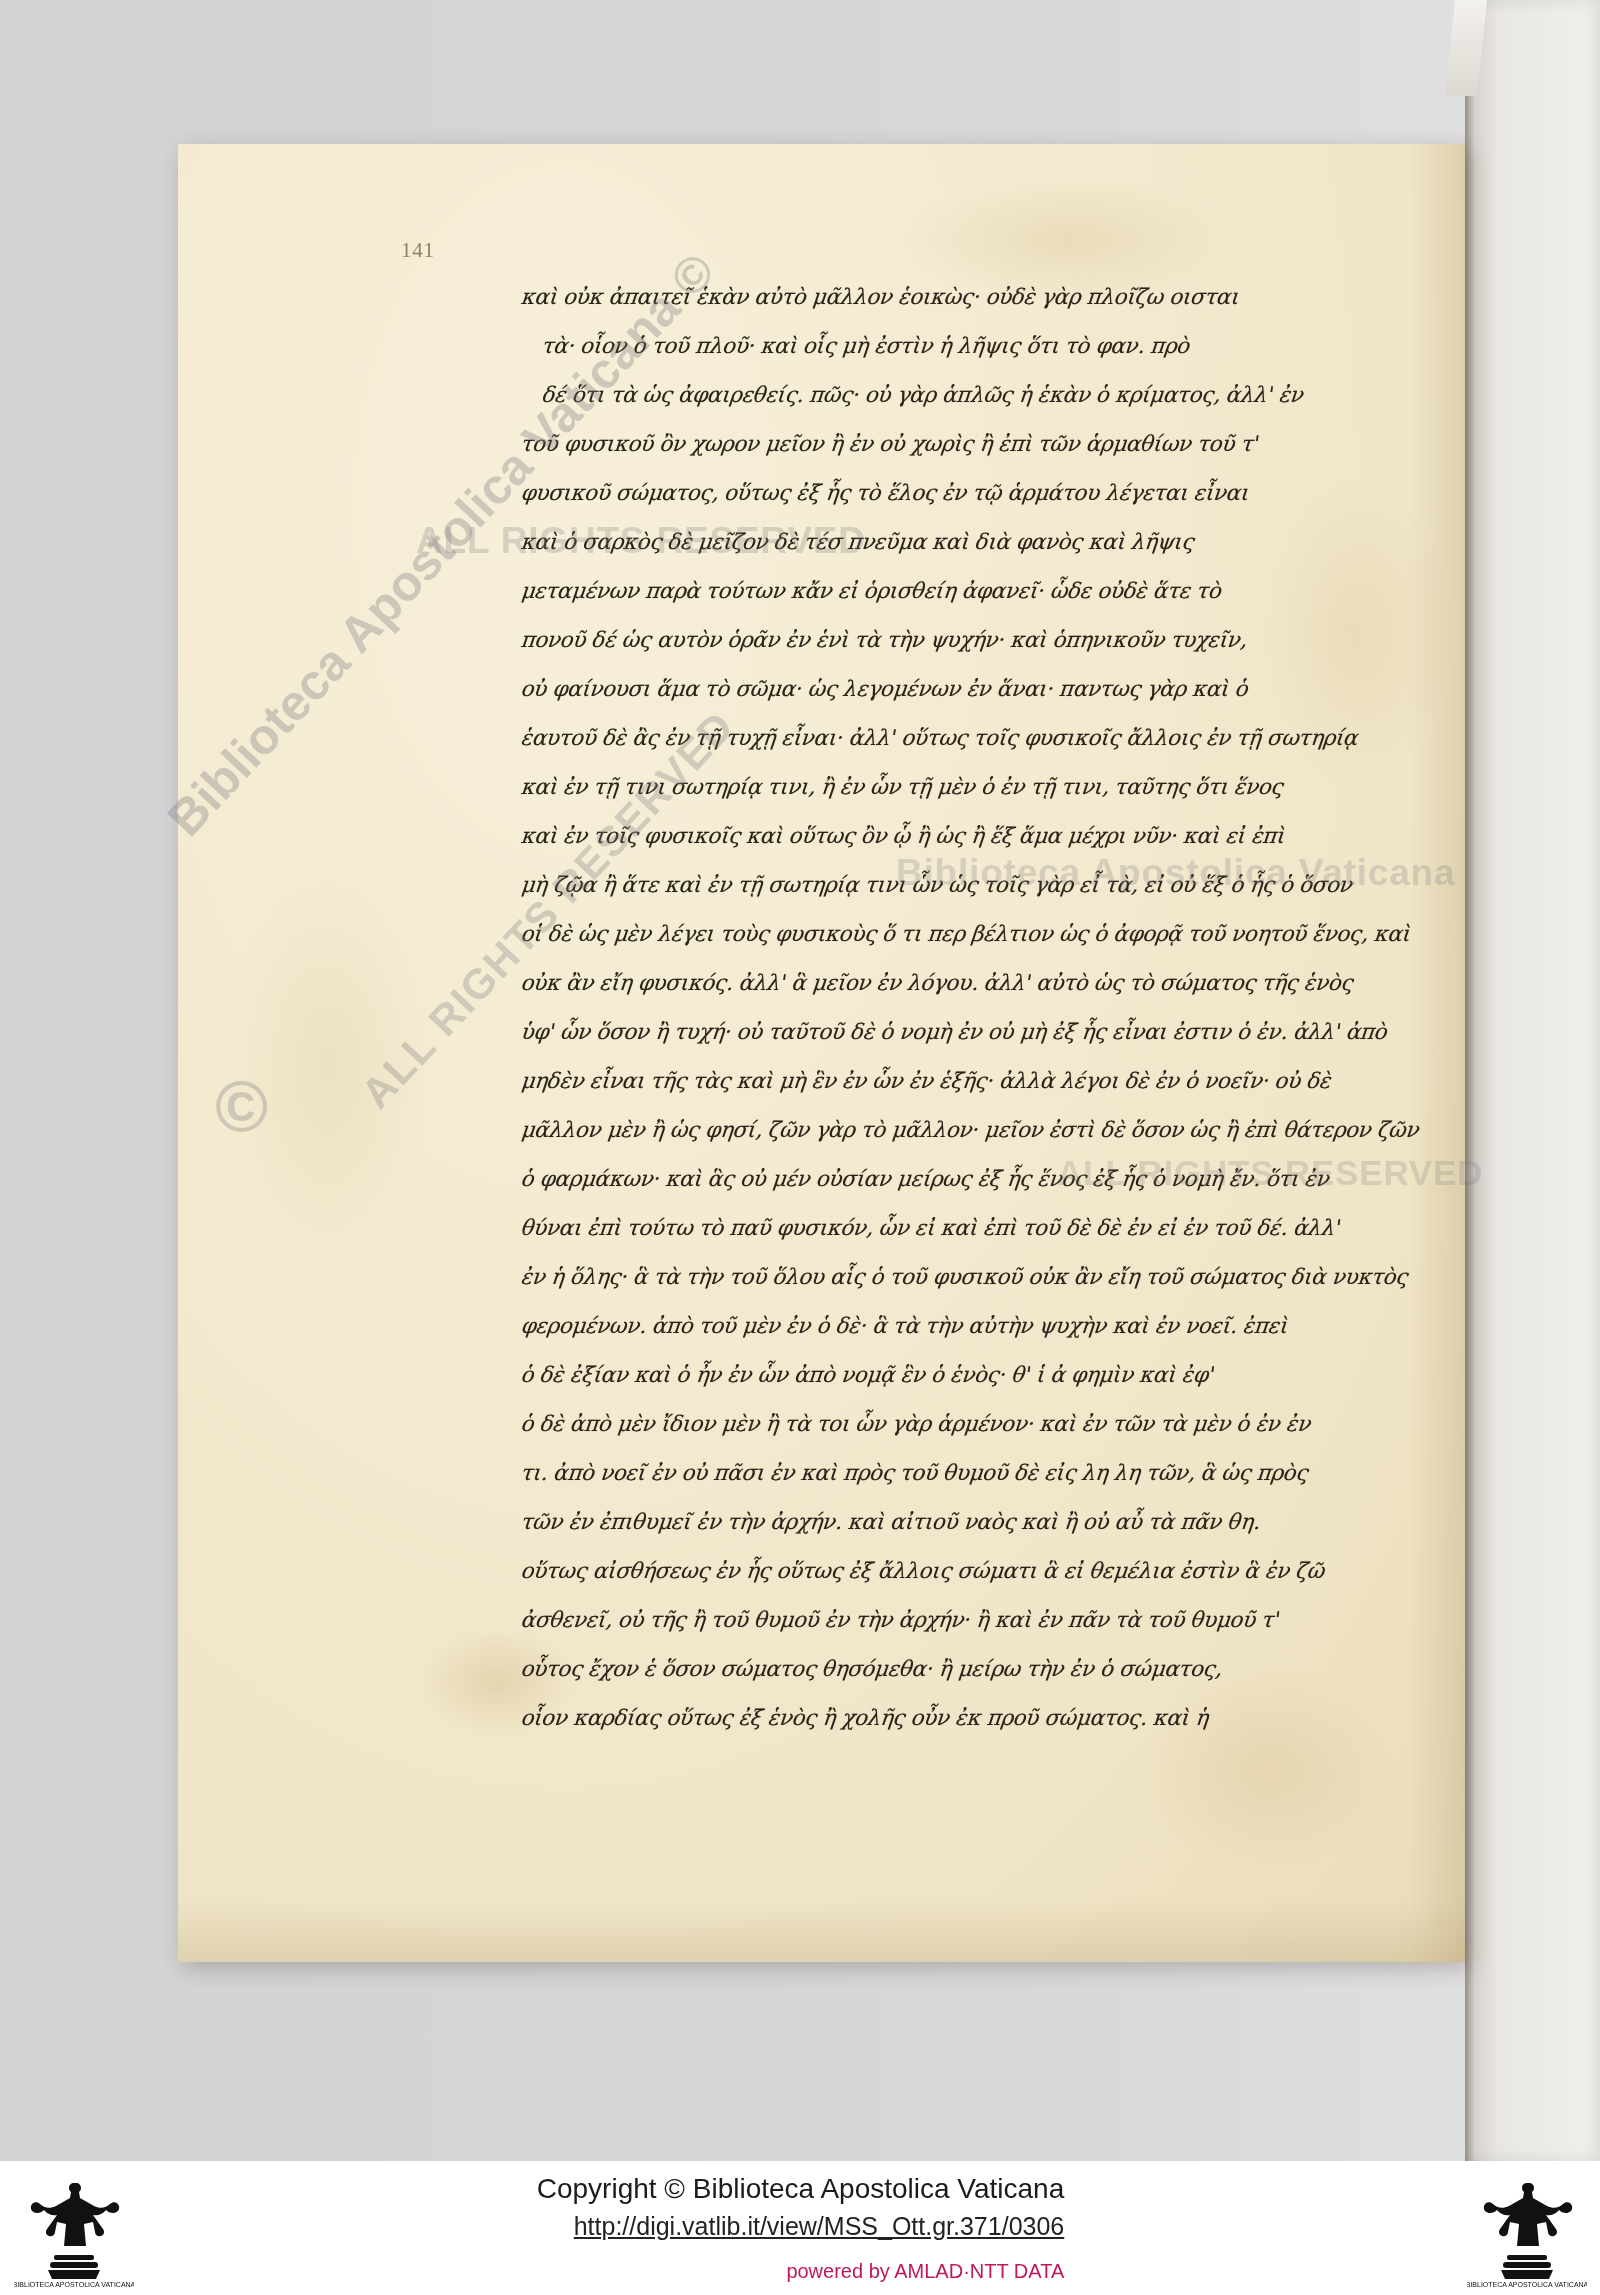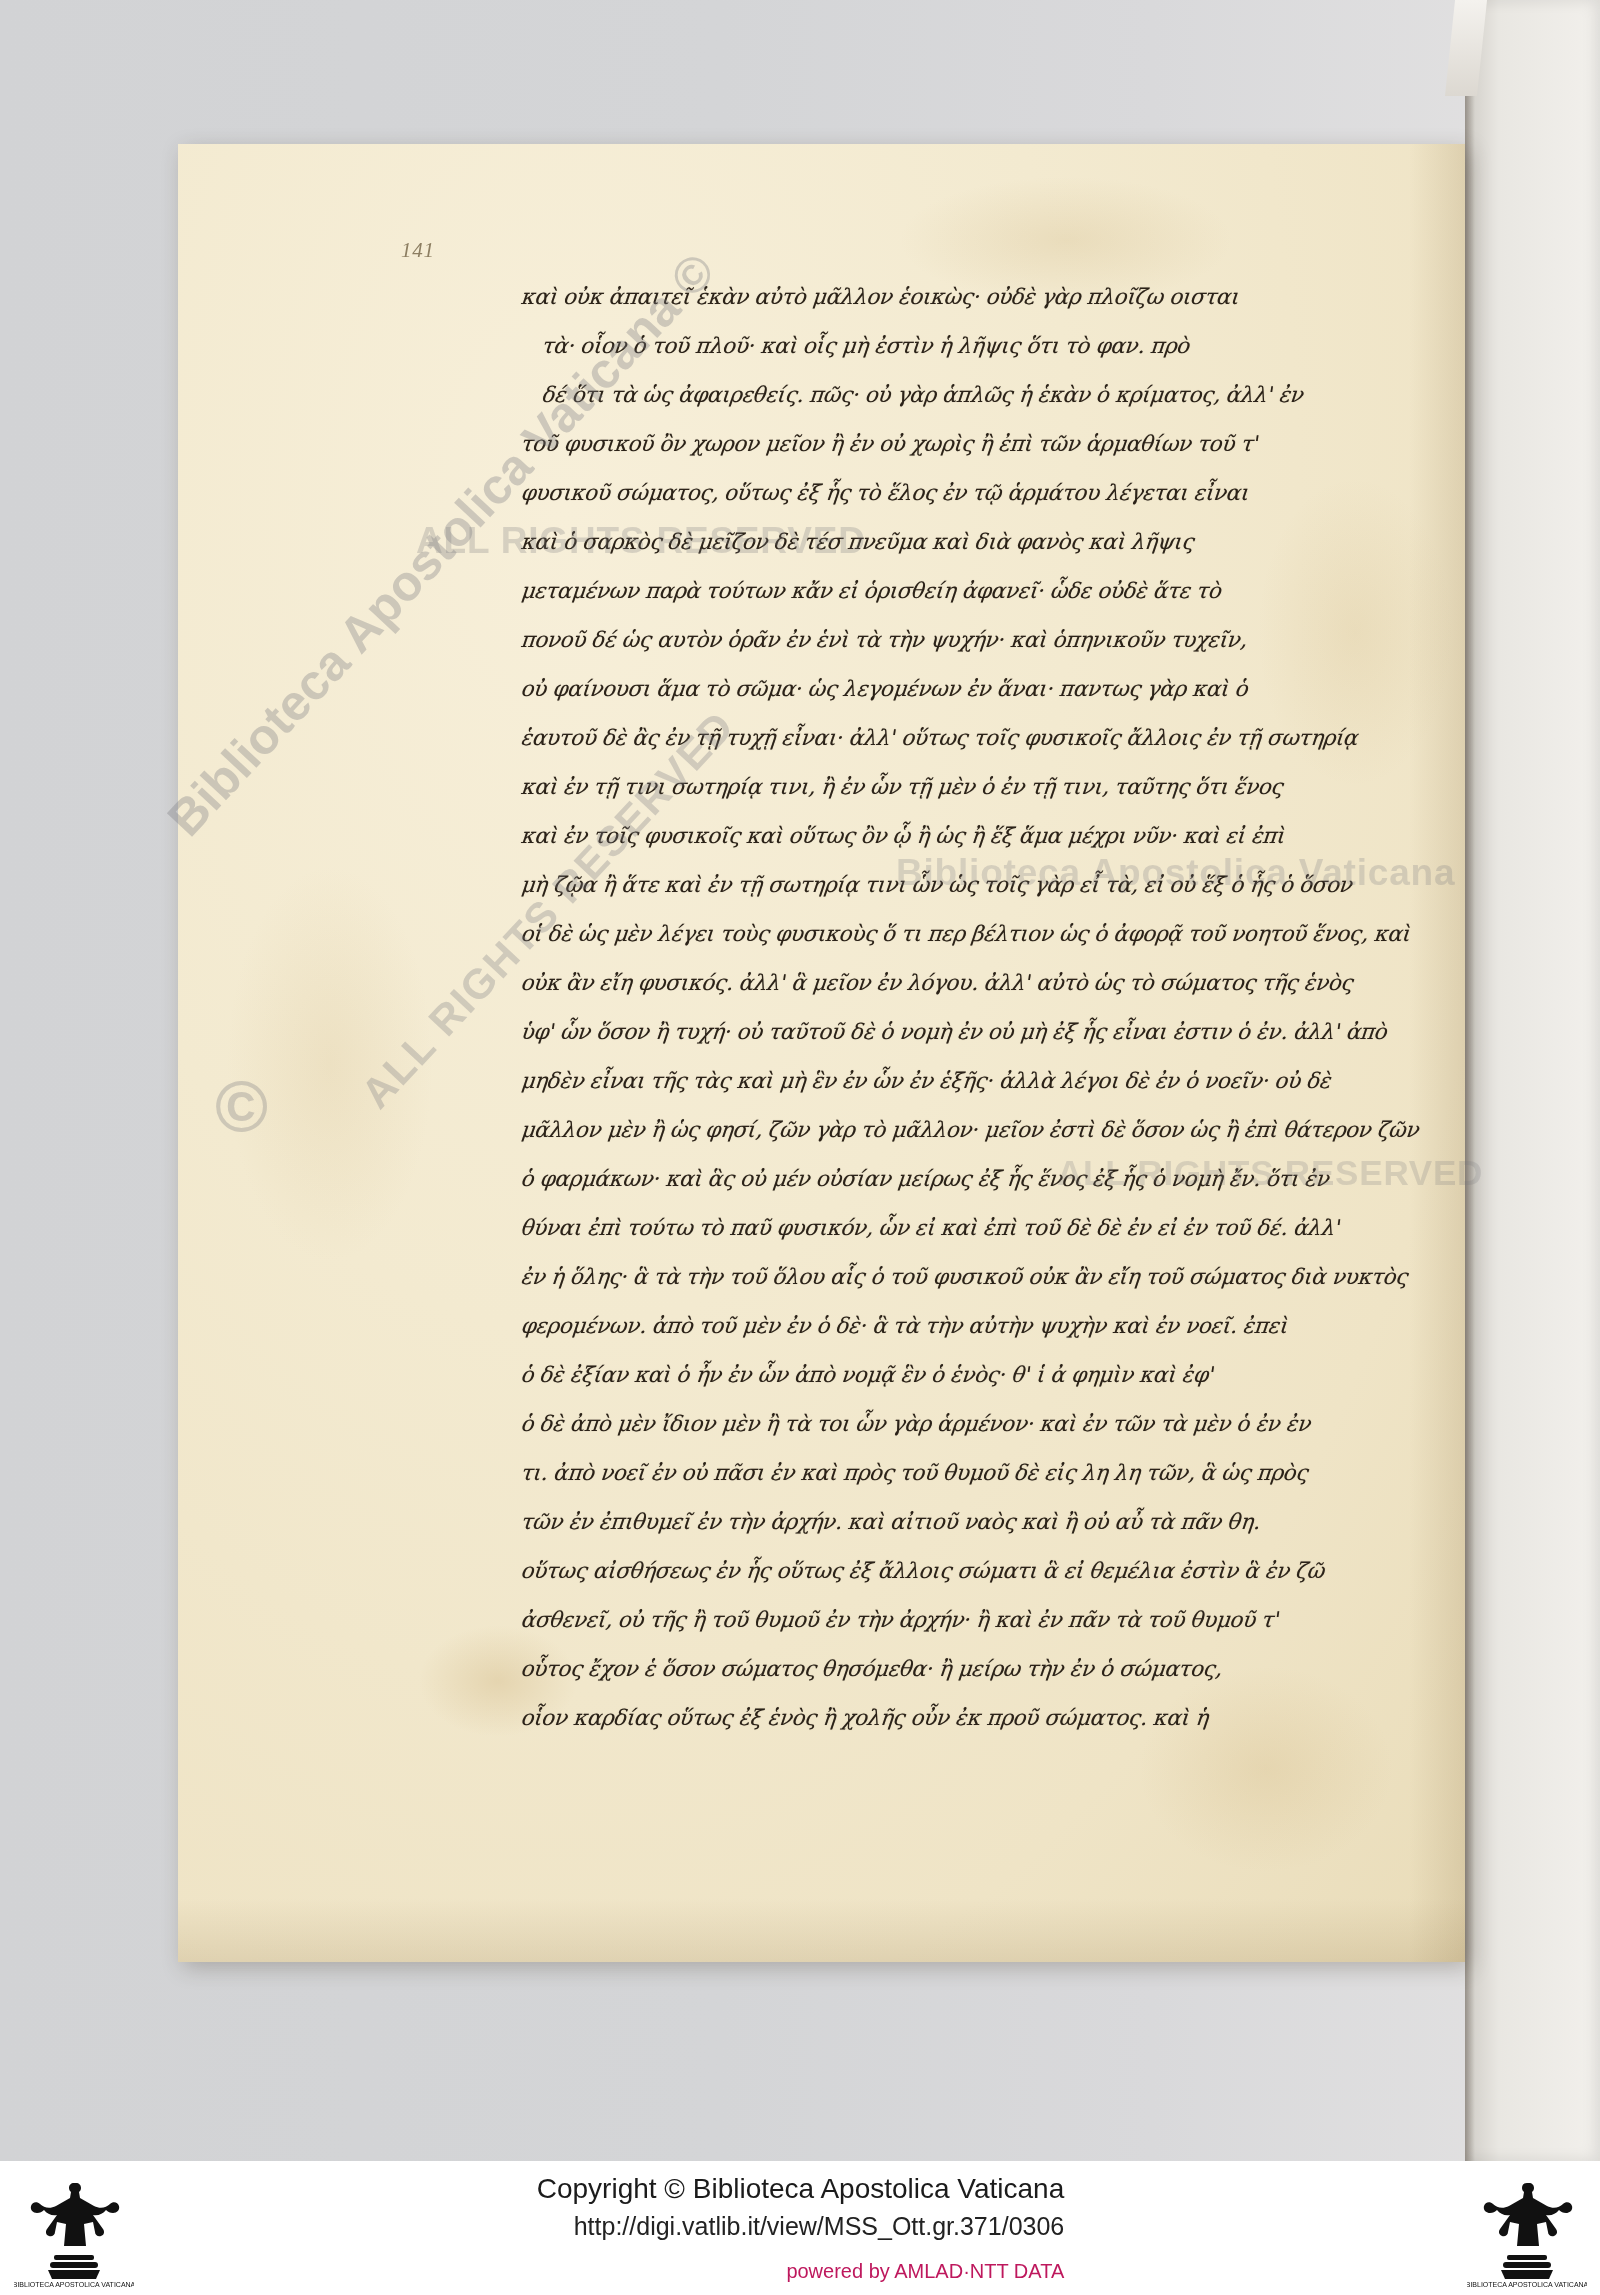--- a/index.html
+++ b/index.html
@@ -99,21 +99,20 @@
   
   .folio-number {
     position: absolute;
     left: 223px;
     top: 94px;
     font-family: "Liberation Serif", serif;
     font-size: 21px;
     color: #6a5a3c;
     opacity: 0.75;
     letter-spacing: 0.8px;
-    font-style: italic;
   }
 
   
   .text-block {
     position: absolute;
     left: 344px;
     top: 128px;
     width: 880px;
   }
   .ms-line {
@@ -187,21 +186,21 @@
     display: flex;
     align-items: center;
     justify-content: center;
   }
   .footer-text {
     text-align: right;
     font-family: "Liberation Sans", sans-serif;
     color: #1b1b1b;
   }
   .footer-line-1 { font-size: 28px; margin-bottom: 6.4px; }
-  .footer-line-2 { font-size: 25px; color: #222; margin-bottom: 19px; }
+  .footer-line-2 { font-size: 25px; color: #222; margin-bottom: 19px; text-decoration: underline; }
   .footer-line-3 { font-size: 20px; color: #be185d; }
 
   .crest {
     position: absolute;
     top: 2166px;
     width: 128px;
     height: 126px;
     display: flex;
     align-items: center;
     justify-content: center;

